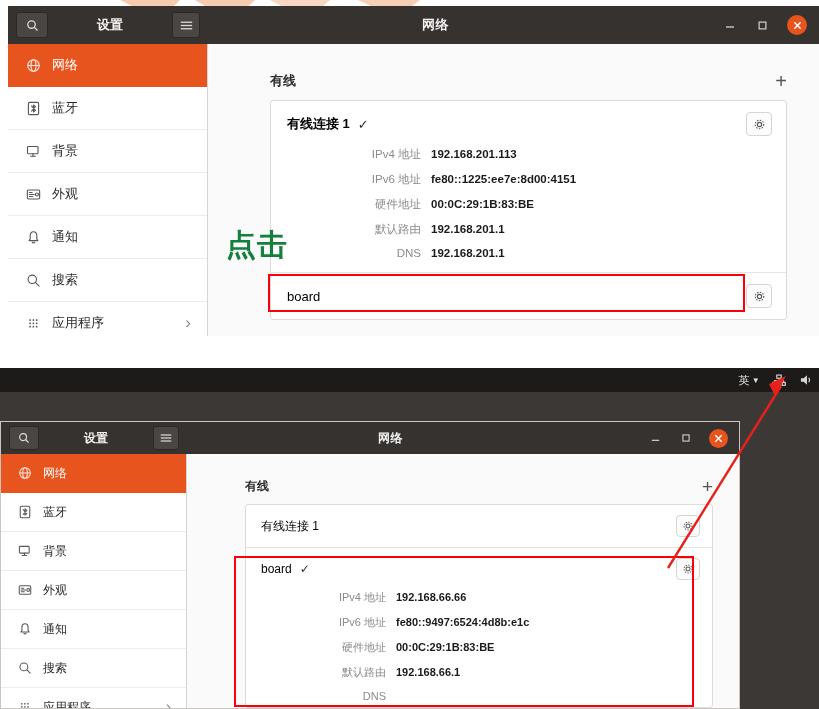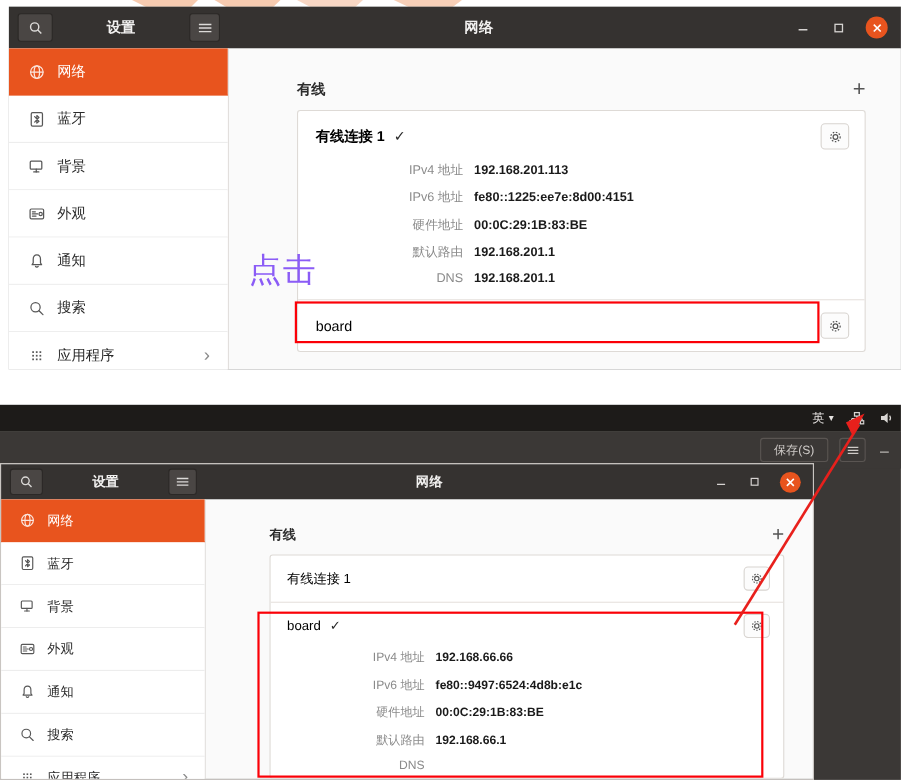--- a/index.html
+++ b/index.html
@@ -6,21 +6,21 @@
   * { box-sizing: border-box; margin: 0; padding: 0; }
   html, body {
     width: 819px; height: 709px;
     background: #ffffff;
     font-family: "Liberation Sans", "DejaVu Sans", sans-serif;
     overflow: hidden;
   }
   #root { position: relative; width: 819px; height: 709px; background:#fff; }
 
   
-  .win { position: absolute; background:#a3a3a3; overflow:hidden; }
+  .win { position: absolute; background:#fdba74; overflow:hidden; }
   .titlebar {
     position:absolute; top:0; left:0; right:0;
     background:#353230; display:flex; align-items:center;
   }
   .tb-left { display:flex; align-items:center; }
   .tb-title {
     flex:1; text-align:center; color:#f2f1f0; font-weight:bold;
     letter-spacing:.5px;
   }
   .tb-btn {
@@ -62,21 +62,21 @@
   }
   .detail-line { display:flex; align-items:baseline; }
   .d-label { color:#8a8a8a; text-align:right; flex:none; }
   .d-value { color:#1a1a1a; font-weight:bold; }
 
   .divider { height:1px; background:#e6e2de; }
 
   
   .redbox { position:absolute; border:2px solid #fb0007; pointer-events:none; }
   .anno-text {
-    position:absolute; color:#8b5cf6; font-weight:normal;
+    position:absolute; color:#15803d; font-weight:bold;
     font-family:"DejaVu Sans","Liberation Sans",sans-serif;
   }
   .arrow-svg { position:absolute; pointer-events:none; }
 
   
   .topbar { position:absolute; background:#1d1b19; display:flex; align-items:center; justify-content:flex-end; }
   .tb-ind { color:#e6e3e1; display:flex; align-items:center; }
   .outerwin { position:absolute; background:#3b3836; }
   .save-btn { border:1px solid #5a5552; border-radius:3px; color:#cfcbc8; display:flex; align-items:center; justify-content:center; }
 
@@ -310,37 +310,20 @@
     </div>
     <div class="tb-ind">
       <svg width="13" height="12" viewBox="0 0 14 12" fill="#d9d6d3">
         <path d="M1,4 L4,4 L7.5,1 L7.5,11 L4,8 L1,8 Z"></path>
         <path d="M9.4,3.6 a4,4 0 0 1 0,4.8" fill="none" stroke="#d9d6d3" stroke-width="1.2"></path>
       </svg>
     </div>
   </div>
 
   <div class="outerwin" style="left:0; top:392px; width:819px; height:317px;"></div>
-  <div style="position:absolute; left:0; top:392px; width:819px; height:34px; background:#3b3836; display:flex; align-items:center; justify-content:flex-end; padding-right:8px; gap:10px;">
-    <div class="save-btn" style="width:62px; height:22px;">
-      <span style="font-size:11px;">保存(S)</span>
-    </div>
-    <div class="save-btn" style="width:24px; height:22px;">
-      <svg width="11" height="9" viewBox="0 0 16 12" stroke="#cfcbc8" stroke-width="1.6">
-        <line x1="1" y1="2" x2="15" y2="2"></line>
-          <line x1="1" y1="6" x2="15" y2="6"></line>
-          <line x1="1" y1="10" x2="15" y2="10"></line>
-      </svg>
-    </div>
-    <div class="ctrl" style="width:14px; height:14px;">
-      <svg width="12" height="12" viewBox="0 0 12 12" stroke="#b9b5b2" stroke-width="1.3">
-          <line x1="2" y1="8" x2="10" y2="8"></line>
-        </svg>
-    </div>
-  </div>
 
   <div class="win" style="left:0px; top:421px; width:740px; height:288px; border:1px solid #c9c5c1;">
 
     <div class="titlebar" style="height:32px;">
       <div class="tb-left" style="width:186px; padding:0 8px; justify-content:space-between;">
         <div class="tb-btn" style="width:30px; height:24px;">
           <svg width="12" height="12" viewBox="0 0 16 16" fill="none" stroke="#dcdad8" stroke-width="1.6">
             <circle cx="6.8" cy="6.8" r="4.6"></circle>
               <line x1="10.3" y1="10.3" x2="14.2" y2="14.2"></line>
           </svg>

